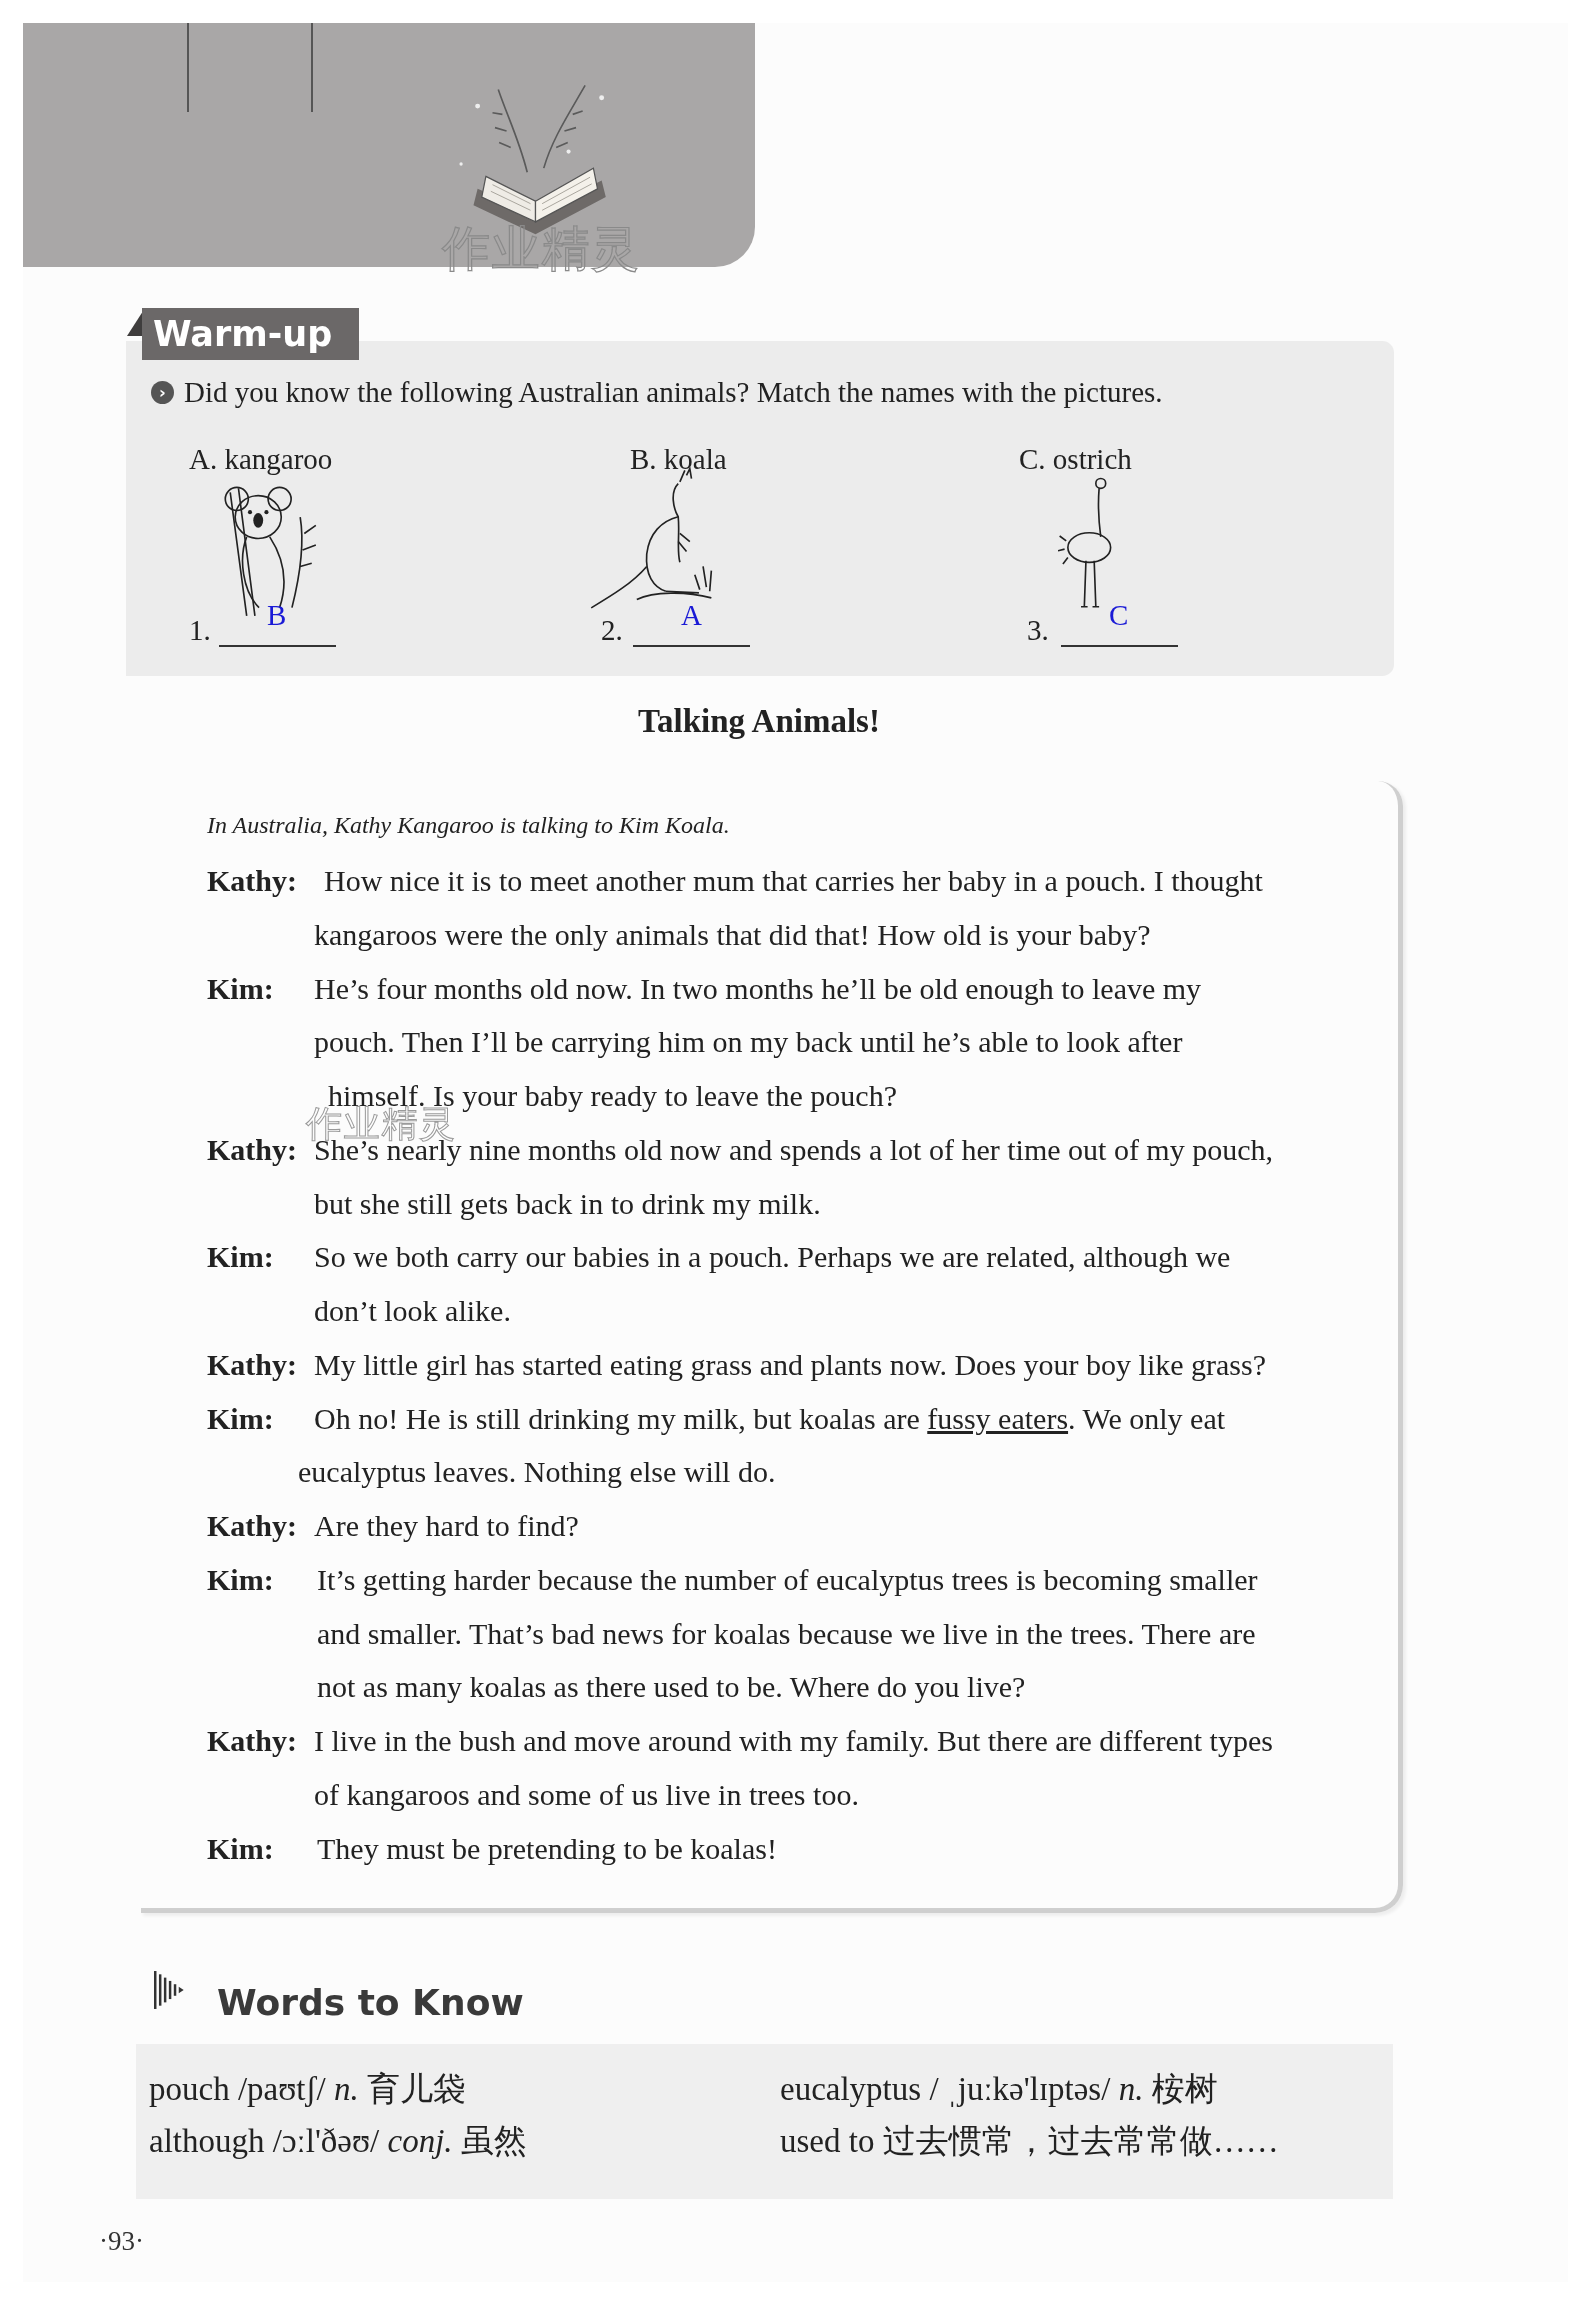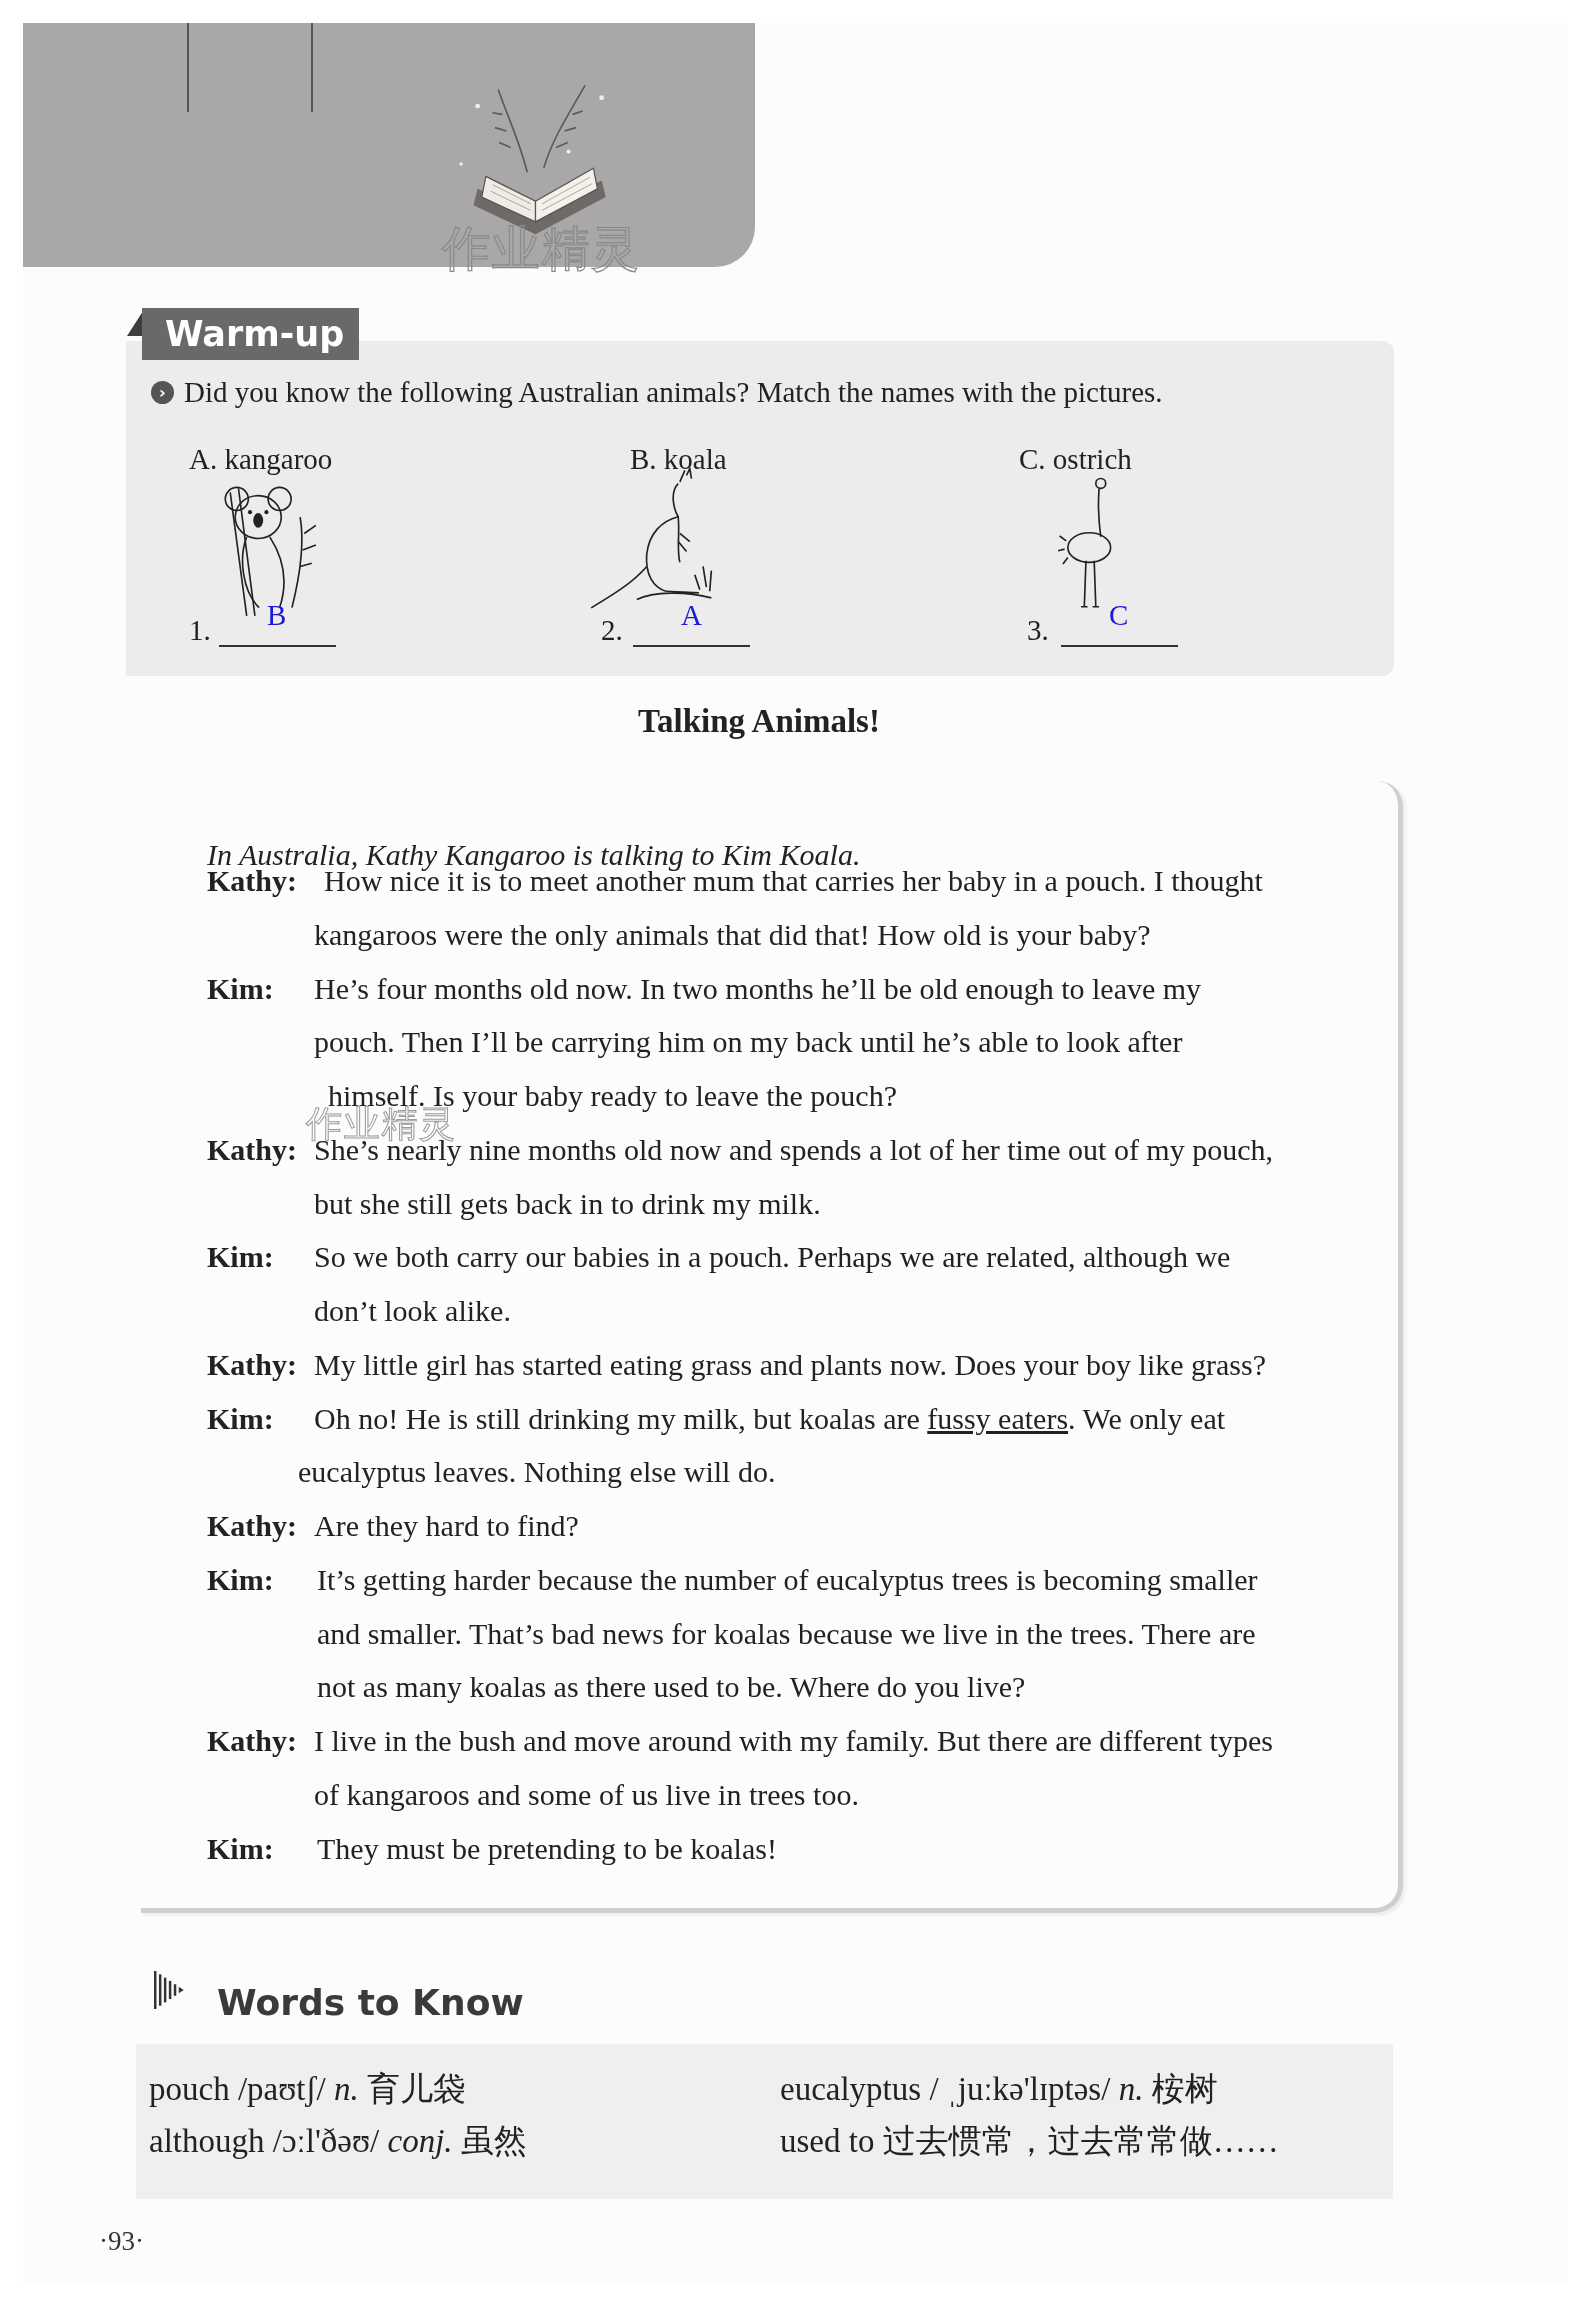--- a/index.html
+++ b/index.html
@@ -38,21 +38,21 @@
     color: transparent; -webkit-text-stroke: 1.2px #8a8a8a; letter-spacing: 1.7px;
   }
   .watermark.wm1 { left: 442px; top: 217px; }
   .watermark.wm2 { left: 306px; top: 1100px; font-size: 36px; -webkit-text-stroke: 1px #9a9a9a; }
 
   
   .warmup-tag {
     position: absolute; left: 142px; top: 308px; width: 217px; height: 52px;
     background: #6b6868; color: #fff;
     font-family: "DejaVu Sans", sans-serif; font-weight: bold; font-size: 35px;
-    display: flex; align-items: center; padding-left: 23px; box-sizing: border-box;
+    display: flex; align-items: center; padding-left: 11px; box-sizing: border-box;
   }
   .warmup-fold {
     position: absolute; left: 127px; top: 308px; width: 0; height: 0;
     border-top: 28px solid transparent; border-right: 18px solid #3f3d3d;
   }
   .warmup-panel {
     position: absolute; left: 126px; top: 341px; width: 1268px; height: 335px;
     background: #ececec; border-radius: 0 11.6px 11.6px 0;
   }
   .instruction {
@@ -75,21 +75,21 @@
     position: absolute; left: 0; width: 1518px; top: 703px; text-align: center;
     font-weight: bold; font-size: 33px; color: #222;
   }
   .dialog-box {
     position: absolute; left: 141px; top: 781px; width: 1257px; height: 1127px;
     border-right: 5px solid #cfcfcf; border-bottom: 5px solid #cfcfcf;
     border-bottom-right-radius: 28px; border-top-right-radius: 25px;
     box-shadow: 2.5px 2.5px 3.3px rgba(0,0,0,0.06);
     border-top: 0; border-left: 0;
   }
-  .intro { position: absolute; left: 207px; top: 838px; font-size: 30px; font-style: italic; }
+  .intro { position: absolute; left: 207px; top: 812px; font-size: 24px; font-style: italic; }
   .line { position: absolute; font-size: 30px; white-space: nowrap; }
   .speaker { position: absolute; font-size: 30px; font-weight: bold; left: 207px; white-space: nowrap; }
   .u { text-decoration: underline; }
 
   
   .wtk-icon { position: absolute; left: 154px; top: 1971px; width: 33px; height: 38px; }
   .wtk-heading {
     position: absolute; left: 217px; top: 1968px; font-family: "DejaVu Sans", sans-serif;
     font-weight: bold; font-size: 36px; color: #3a3a3a; margin-top: 14px;
   }

